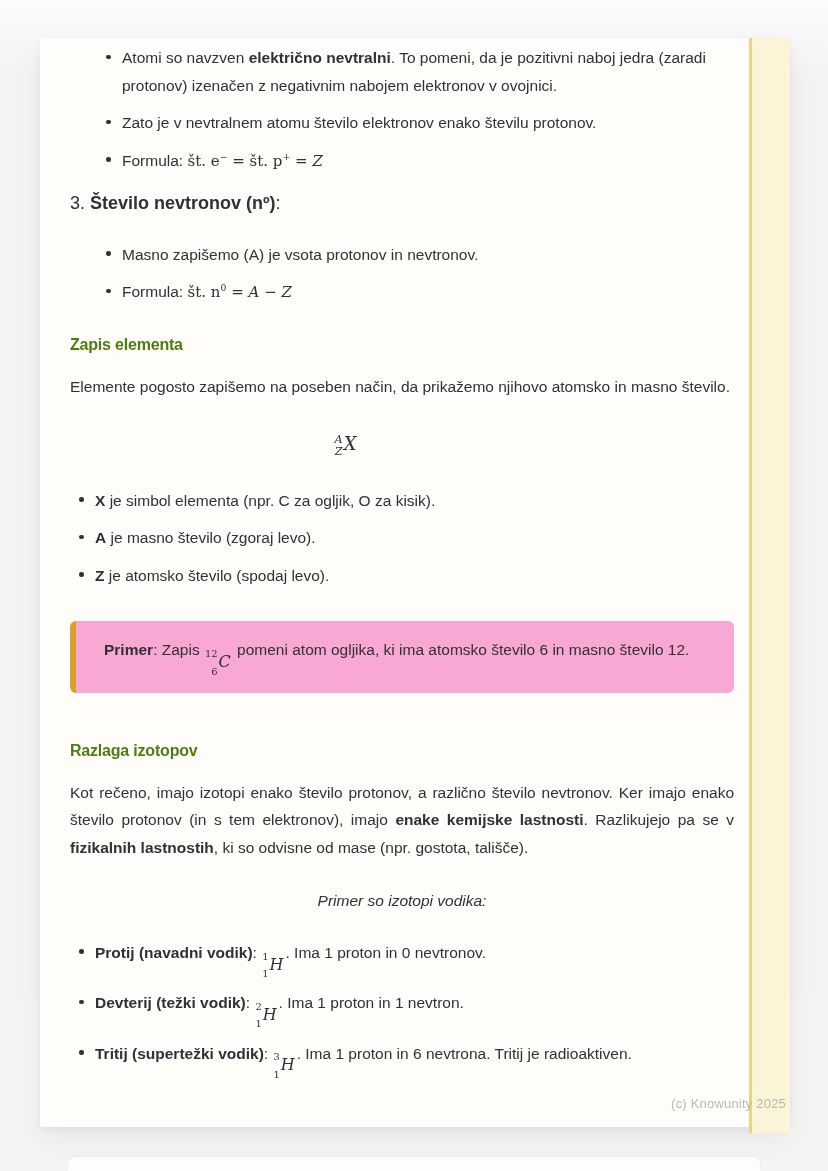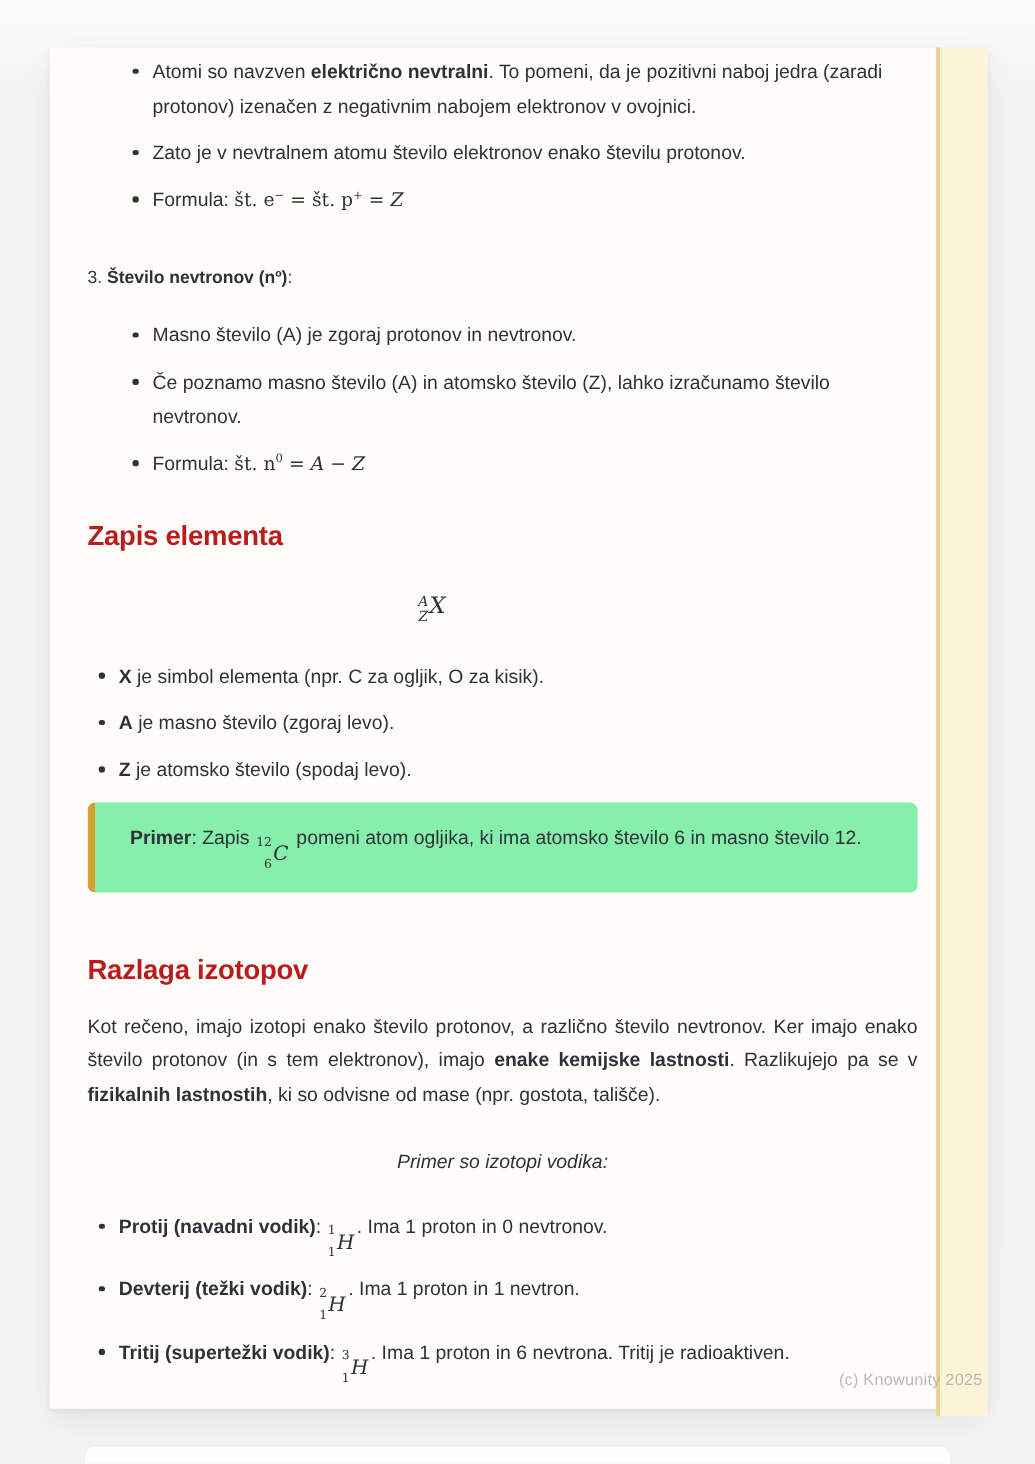--- a/index.html
+++ b/index.html
@@ -42,25 +42,25 @@
   .watermark {
     position:absolute; right:42px; top:1096px;
     font-size:13px; color:#b9b8b4; letter-spacing:0.2px;
     z-index:3;
   }
   p.para { font-size:15.5px; line-height:1.78; margin:0 0 18px 0; }
   p.justified { text-align:justify;margin-top:12px; }
   p.lead-italic { font-style:italic; margin:26px 0 24px 0;text-align:center; }
 
   h2.section-heading {
-    font-size:22px; font-weight:700; color:#b91c1c;
+    font-size:16px; font-weight:700; color:#4d7c0f;
     letter-spacing:-0.2px;
     margin:30px 0 19px 0;
   }
-  .numbered-line { font-size:14px; line-height:1.78; margin:35px 0 21px 0; }
+  .numbered-line { font-size:18px; line-height:1.78; margin:13px 0 21px 0; }
 
   ul { list-style:none; }
   ul.bullet-list { margin:0 0 6px 0; }
   ul.nested { margin-left:35px; }
   ul.toplevel { margin-left:8px; }
   ul.bullet-list li {
     position:relative; padding-left:17px;
     font-size:15.5px; line-height:1.78;
     margin-bottom:10px;
   }
@@ -97,25 +97,25 @@
   .formula-display {
     width:fit-content;
     margin:27px auto 27px auto;
     position:relative; left:-56px;
     font-size:17.5px; line-height:1;
   }
   .formula-display .nstack { font-style:italic; }
 
   
   .callout {
-    background:#86efac;
+    background:#f9a8d4;
     border-left:6px solid #d8a12e;
     border-radius:6px;
     padding:15px 26px 16px 28px;
-    margin:12px 0 0 0;
+    margin:32px 0 0 0;
   }
   .callout .callout-text {
     font-size:15.5px; line-height:1.78; text-align:justify;
   }
   .section-izotopi h2.section-heading { margin-top:49px; }
 </style>
 </head>
 <body>
 
 <div class="page">
@@ -126,28 +126,28 @@
 
     <ul class="bullet-list nested">
         <li><span class="seg-r">Atomi so navzven </span><span class="seg-b">električno nevtralni</span><span class="seg-r">. To pomeni, da je pozitivni naboj jedra (zaradi protonov) izenačen z negativnim nabojem elektronov v ovojnici.</span></li>
         <li><span class="seg-r">Zato je v nevtralnem atomu število elektronov enako številu protonov.</span></li>
         <li><span class="seg-r">Formula: </span><span class="seg-m">št. e</span><span class="seg-msup">−</span><span class="seg-m"> = št. p</span><span class="seg-msup">+</span><span class="seg-m"> = </span><span class="seg-mi">Z</span></li>
       </ul>
 
     <p class="numbered-line"><span class="seg-r">3. </span><span class="seg-b">Število nevtronov (nº)</span><span class="seg-r">:</span></p>
 
     <ul class="bullet-list nested">
-        <li><span class="seg-r">Masno število (A) je zgoraj protonov in nevtronov.</span></li>
-        <li><span class="seg-r">Če poznamo masno število (A) in atomsko število (Z), lahko izračunamo število nevtronov.</span></li>
+        <li><span class="seg-r">Masno zapišemo (A) je vsota protonov in nevtronov.</span></li>
         <li><span class="seg-r">Formula: </span><span class="seg-m">št. n</span><span class="seg-msup">0</span><span class="seg-m"> = </span><span class="seg-mi">A</span><span class="seg-m"> − </span><span class="seg-mi">Z</span></li>
       </ul>
 
     <section class="section-zapis">
       <h2 class="section-heading">Zapis elementa</h2>
 
+      <p class="para">Elemente pogosto zapišemo na poseben način, da prikažemo njihovo atomsko in masno število.</p>
 
       <div class="formula-display">
         <span class="nuclide">
           <span class="nstack">
             <span class="nsup">A</span>
             <span class="nsub">Z</span>
           </span>
           <span class="nsym">X</span>
         </span>
       </div>

